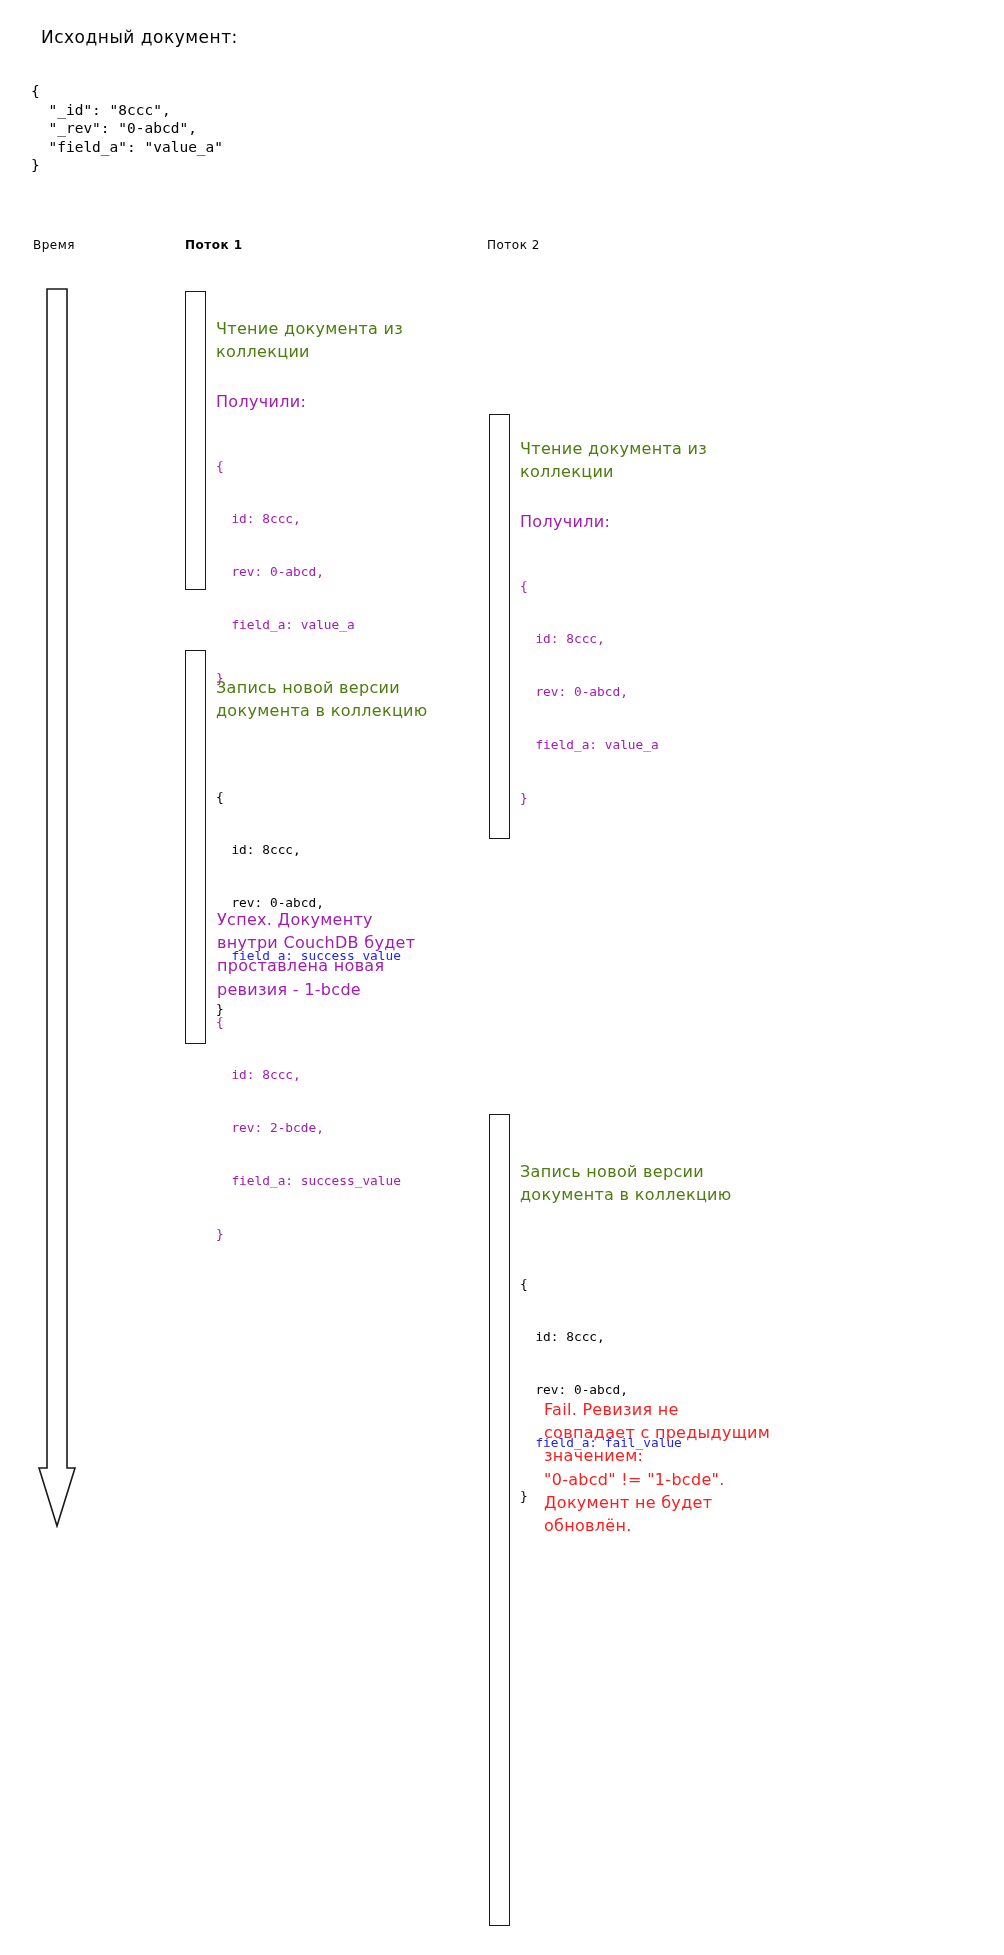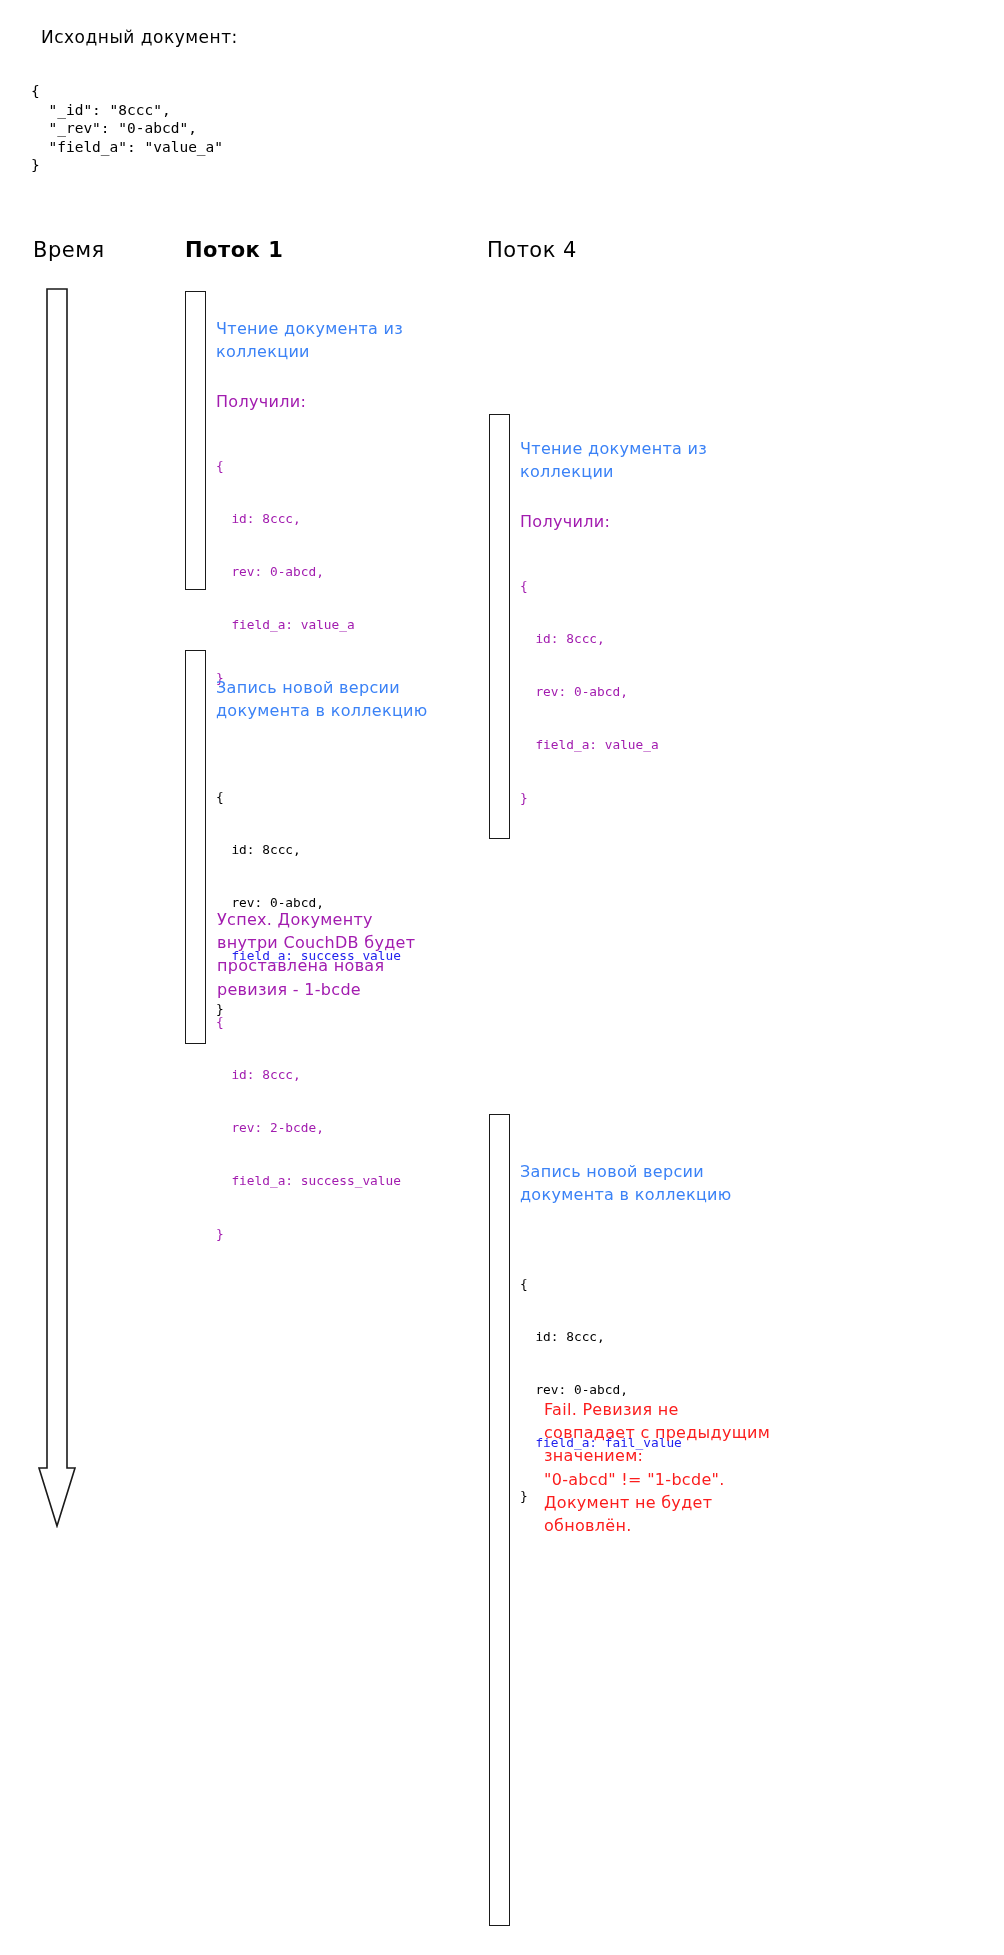--- a/index.html
+++ b/index.html
@@ -33,21 +33,21 @@
   }
 
   .doc-json {
     left: 31px;
     top: 82px;
     font-size: 14.5px;
     color: #000000;
   }
 
   .col-head {
-    font-size: 21px;
+    font-size: 12px;
     white-space: pre;
     letter-spacing: 0.5px;
   }
   #col-time   { left: 33px;  top: 238px; }
   #col-thread1{ left: 185px; top: 238px; font-weight: bold; }
   #col-thread2{ left: 487px; top: 238px; }
 
   
   .time-axis {
     left: 38px;
@@ -62,21 +62,21 @@
     border: 1.6px solid #1a1a1a;
     background: #ffffff;
     box-sizing: border-box;
     width: 21px;
   }
 
   .blk { white-space: pre; }
   .blk-title {
     font-size: 16px;
     line-height: 1.45;
-    color: #3b82f6;
+    color: #4d7c0f;
     letter-spacing: 0.3px;
   }
   .blk-status {
     font-size: 16px;
     line-height: 1.45;
     letter-spacing: 0.3px;
   }
   .green { color: #a21caf; }
   .red   { color: #fb1d1d; }
   .blue  { color: #2222ee; }
@@ -91,21 +91,21 @@
 
 <div class="abs title">Исходный документ:</div>
 <div class="abs code doc-json">{
   "_id": "8ccc",
   "_rev": "0-abcd",
   "field_a": "value_a"
 }</div>
 
 <div class="abs col-head" id="col-time">Время</div>
 <div class="abs col-head" id="col-thread1">Поток 1</div>
-<div class="abs col-head" id="col-thread2">Поток 4</div>
+<div class="abs col-head" id="col-thread2">Поток 2</div>
 
 <div class="abs time-axis">
   <svg width="48" height="1240" viewBox="0 0 48 1240" xmlns="http://www.w3.org/2000/svg">
     <path d="M9 1 L9 1180 L1 1180 L19 1238 L37 1180 L29 1180 L29 1 Z" fill="none" stroke="#1a1a1a" stroke-width="1.6" stroke-linejoin="miter"></path>
   </svg>
 </div>
 
 <div class="abs bar" style="left:185px; top:291px; height:299px;"></div>
 
 <div class="abs blk blk-title" style="left:216px; top:317px; width:270px;">Чтение документа из

